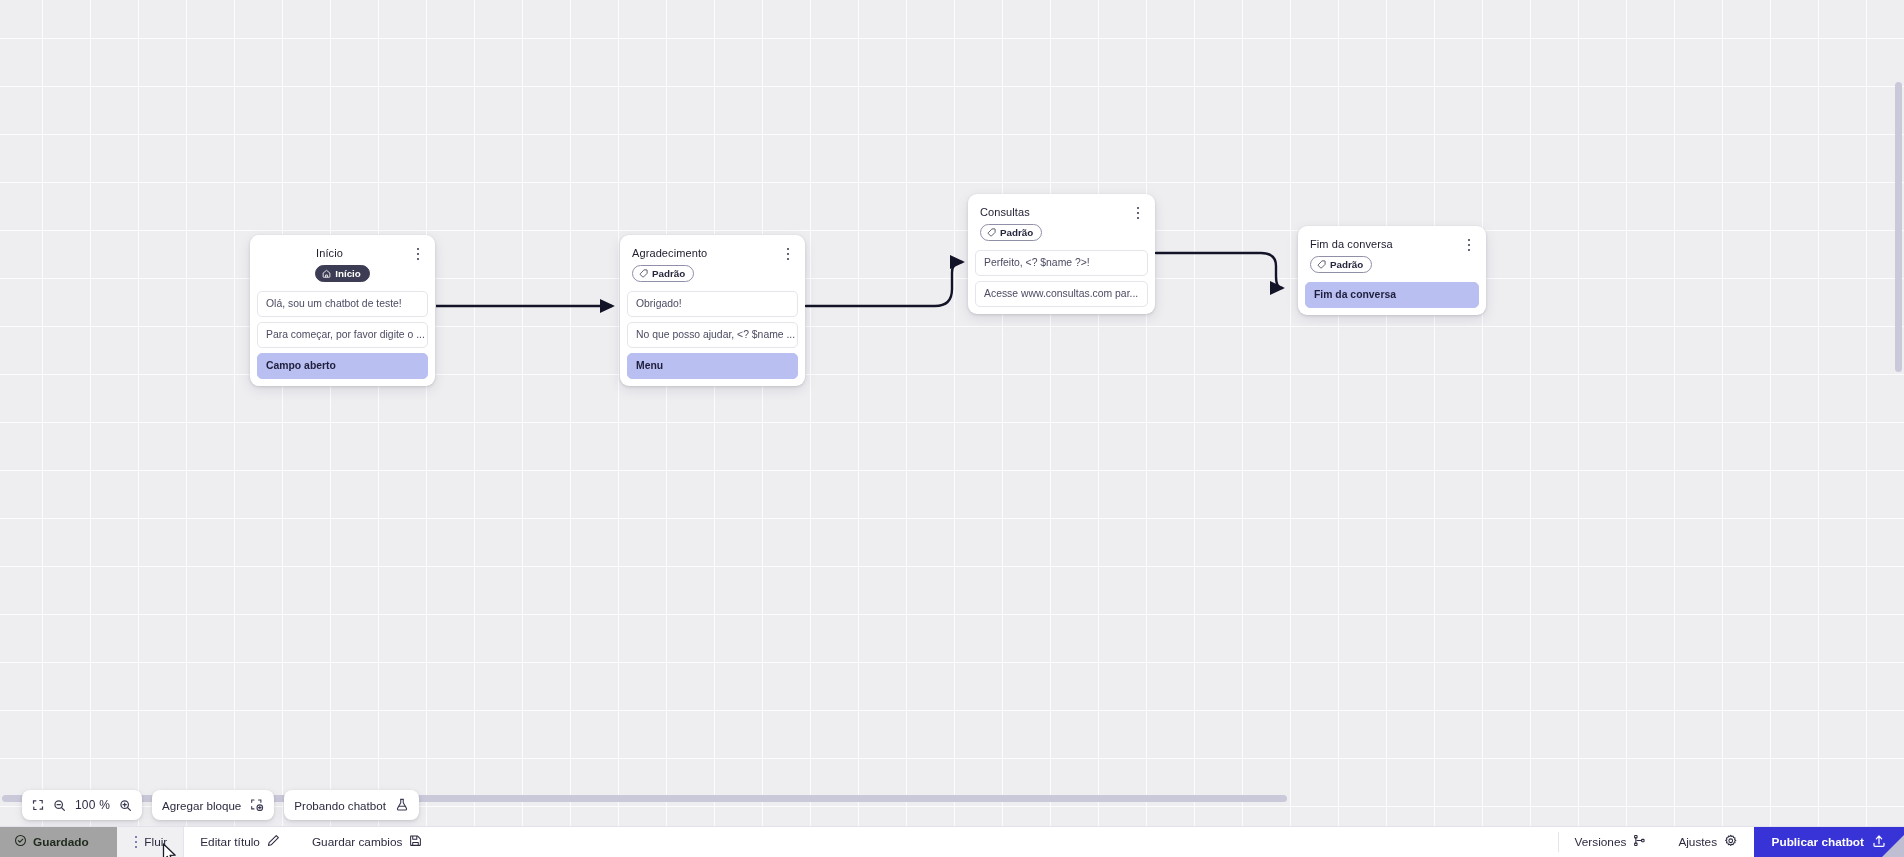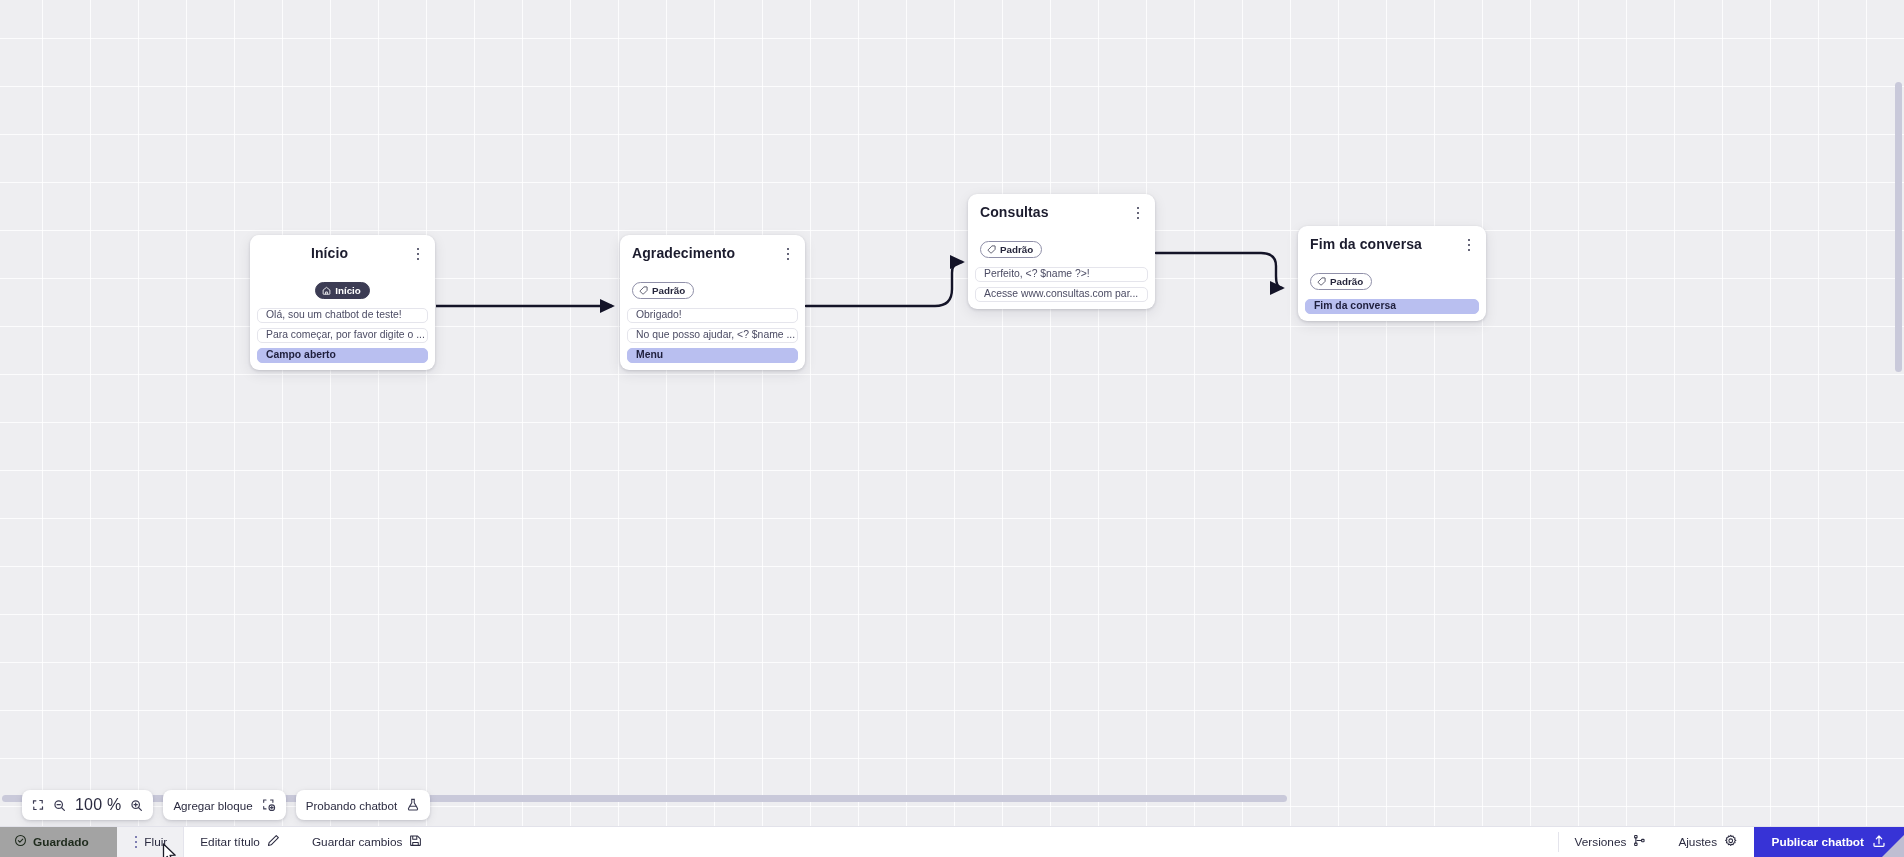--- a/index.html
+++ b/index.html
@@ -37,22 +37,22 @@
     border-radius: 9px;
     box-shadow: 0 1px 3px rgba(20,20,45,.16), 0 4px 14px rgba(20,20,45,.09);
     padding: 0 0 7px 0;
     user-select: none;
   }
   .node-head {
     position: relative;
     padding: 11px 12px 9px 12px;
   }
   .node-title {
-    font-size: 14px;
-    font-weight: bold;
+    font-size: 11px;
+    font-weight: normal;
     color: #1c1c2e;
     letter-spacing: .1px;
     line-height: 15px;
     padding-right: 26px;
     white-space: nowrap;
     overflow: hidden;
     text-overflow: ellipsis;
   }
   .kebab {
     position: absolute;
@@ -64,35 +64,35 @@
     cursor: pointer;
     border-radius: 4px;
   }
   .kebab i { display:block; width: 2.6px; height: 2.6px; border-radius: 50%; background: #33334d; }
 
   .tag {
     display: inline-flex;
     align-items: center;
     gap: 4px;
     height: 17px;
-    margin-top: 21px;
+    margin-top: 4px;
     padding: 0 8px 0 6px;
     border-radius: 999px;
     font-size: 9.8px;
     font-weight: bold;
     line-height: 1;
     white-space: nowrap;
   }
   .tag.start { background: #3c3c54; color: #ffffff; border: 1px solid #3c3c54; }
   .tag.default { background: #ffffff; color: #26263c; border: 1px solid #8f8fa8; }
   .tag svg { display:block; }
 
   .rows { padding: 0 7px; display: flex; flex-direction: column; gap: 5px; }
   .row {
-    height: 15px;
+    height: 26px;
     border-radius: 5px;
     display: flex;
     align-items: center;
     padding: 0 8px;
     font-size: 10.4px;
     line-height: 1;
     white-space: nowrap;
     overflow: hidden;
     text-overflow: ellipsis;
     cursor: pointer;
@@ -118,21 +118,21 @@
     height: 30px;
     display: flex;
     align-items: center;
     padding: 0 10px;
     gap: 9px;
     font-size: 11.6px;
     color: #2b2b40;
     white-space: nowrap;
   }
   .fgroup .ib { display:flex; align-items:center; justify-content:center; cursor:pointer; }
-  .zoomval { font-size: 16px; color: #2b2b40; letter-spacing: .2px; }
+  .zoomval { font-size: 12px; color: #2b2b40; letter-spacing: .2px; }
   .fgroup .lbl { cursor: pointer; text-align: center; }
 
   
   #statusbar {
     position: absolute;
     left: 0; bottom: 0;
     width: 1904px; height: 31px;
     background: #ffffff;
     border-top: 1px solid #e2e2ea;
     display: flex;

